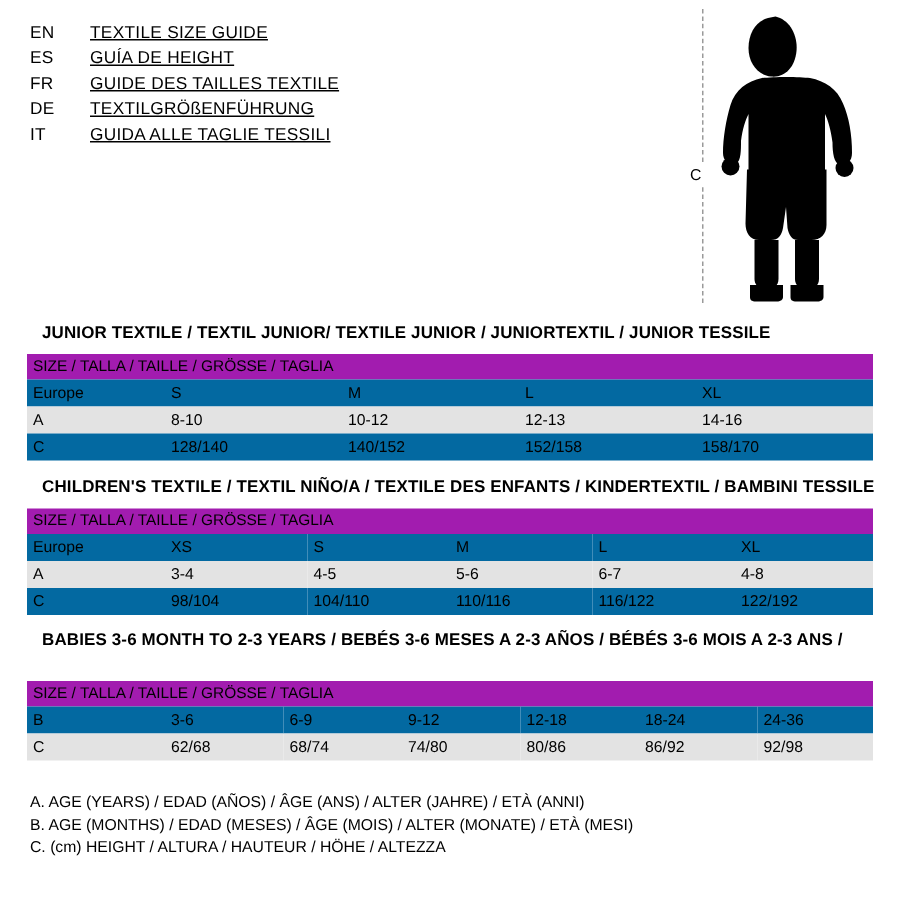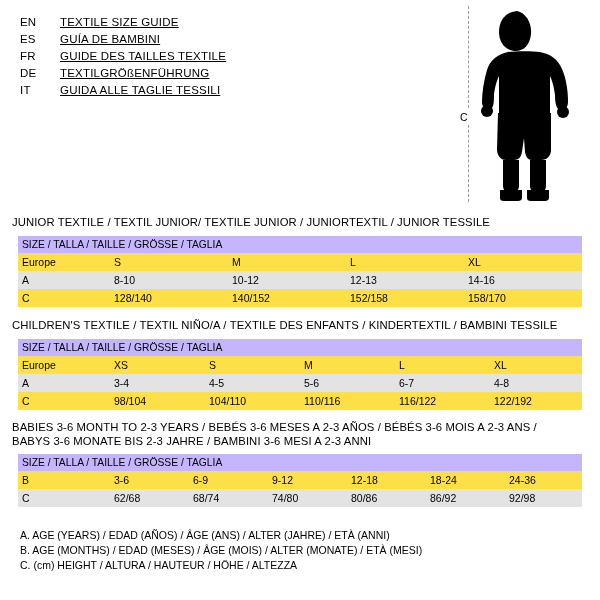--- a/index.html
+++ b/index.html
@@ -72,23 +72,23 @@
   }
   .kid {
     position: absolute;
     left: 28px;
     top: 4px;
   }
 
   
   .section-head {
     position: absolute;
-    left: 12px;
+    left: 28px;
     font-size: 11.3px;
-    font-weight: normal;
+    font-weight: bold;
     letter-spacing: 0.1px;
     white-space: nowrap;
   }
   .section-head.two-line {
     line-height: 14px;
   }
 
   
   table.size-table {
     position: absolute;
@@ -97,31 +97,31 @@
     width: 564px;
     table-layout: fixed;
     font-size: 10.5px;
   }
   table.size-table td {
     padding: 3px 0 3px 4px;
     vertical-align: middle;
     border: none;
   }
   tr.header-row td {
-    background: #c4b5fd;
+    background: #a21caf;
     color: #000000;
     font-size: 10.3px;
     padding-top: 3px;
     padding-bottom: 3px;
   }
   tr.shade td {
     background: #e3e3e3;
   }
   tr.plain td {
-    background: #fde047;
+    background: #0369a1;
   }
 
   
   .footnotes {
     position: absolute;
     left: 20px;
     top: 528px;
     font-size: 10.5px;
     line-height: 15px;
   }
@@ -132,21 +132,21 @@
 
 <div class="page">
 
   <div class="lang-block">
     <div class="lang-row">
       <span class="lang-code">EN</span>
       <span class="lang-title">TEXTILE SIZE GUIDE</span>
     </div>
     <div class="lang-row">
       <span class="lang-code">ES</span>
-      <span class="lang-title">GUÍA DE BAMBINI</span>
+      <span class="lang-title">GUÍA DE HEIGHT</span>
     </div>
     <div class="lang-row">
       <span class="lang-code">FR</span>
       <span class="lang-title">GUIDE DES TAILLES TEXTILE</span>
     </div>
     <div class="lang-row">
       <span class="lang-code">DE</span>
       <span class="lang-title">TEXTILGRÖßENFÜHRUNG</span>
     </div>
     <div class="lang-row">
@@ -257,21 +257,20 @@
         <td>104/110</td>
         <td>110/116</td>
         <td>116/122</td>
         <td>122/192</td>
       </tr>
     </tbody>
   </table>
 
   <div class="section-head two-line" style="top:420px;">
     <div>BABIES 3-6 MONTH TO 2-3 YEARS / BEBÉS 3-6 MESES A 2-3 AÑOS / BÉBÉS 3-6 MOIS A 2-3 ANS /</div>
-    <div>BABYS 3-6 MONATE BIS 2-3 JAHRE / BAMBINI 3-6 MESI A 2-3 ANNI</div>
   </div>
   <table class="size-table" style="top:454px;">
     <colgroup>
       <col style="width:92px">
         <col style="width:79px">
         <col style="width:79px">
         <col style="width:79px">
         <col style="width:79px">
         <col style="width:79px">
         <col style="width:77px">

